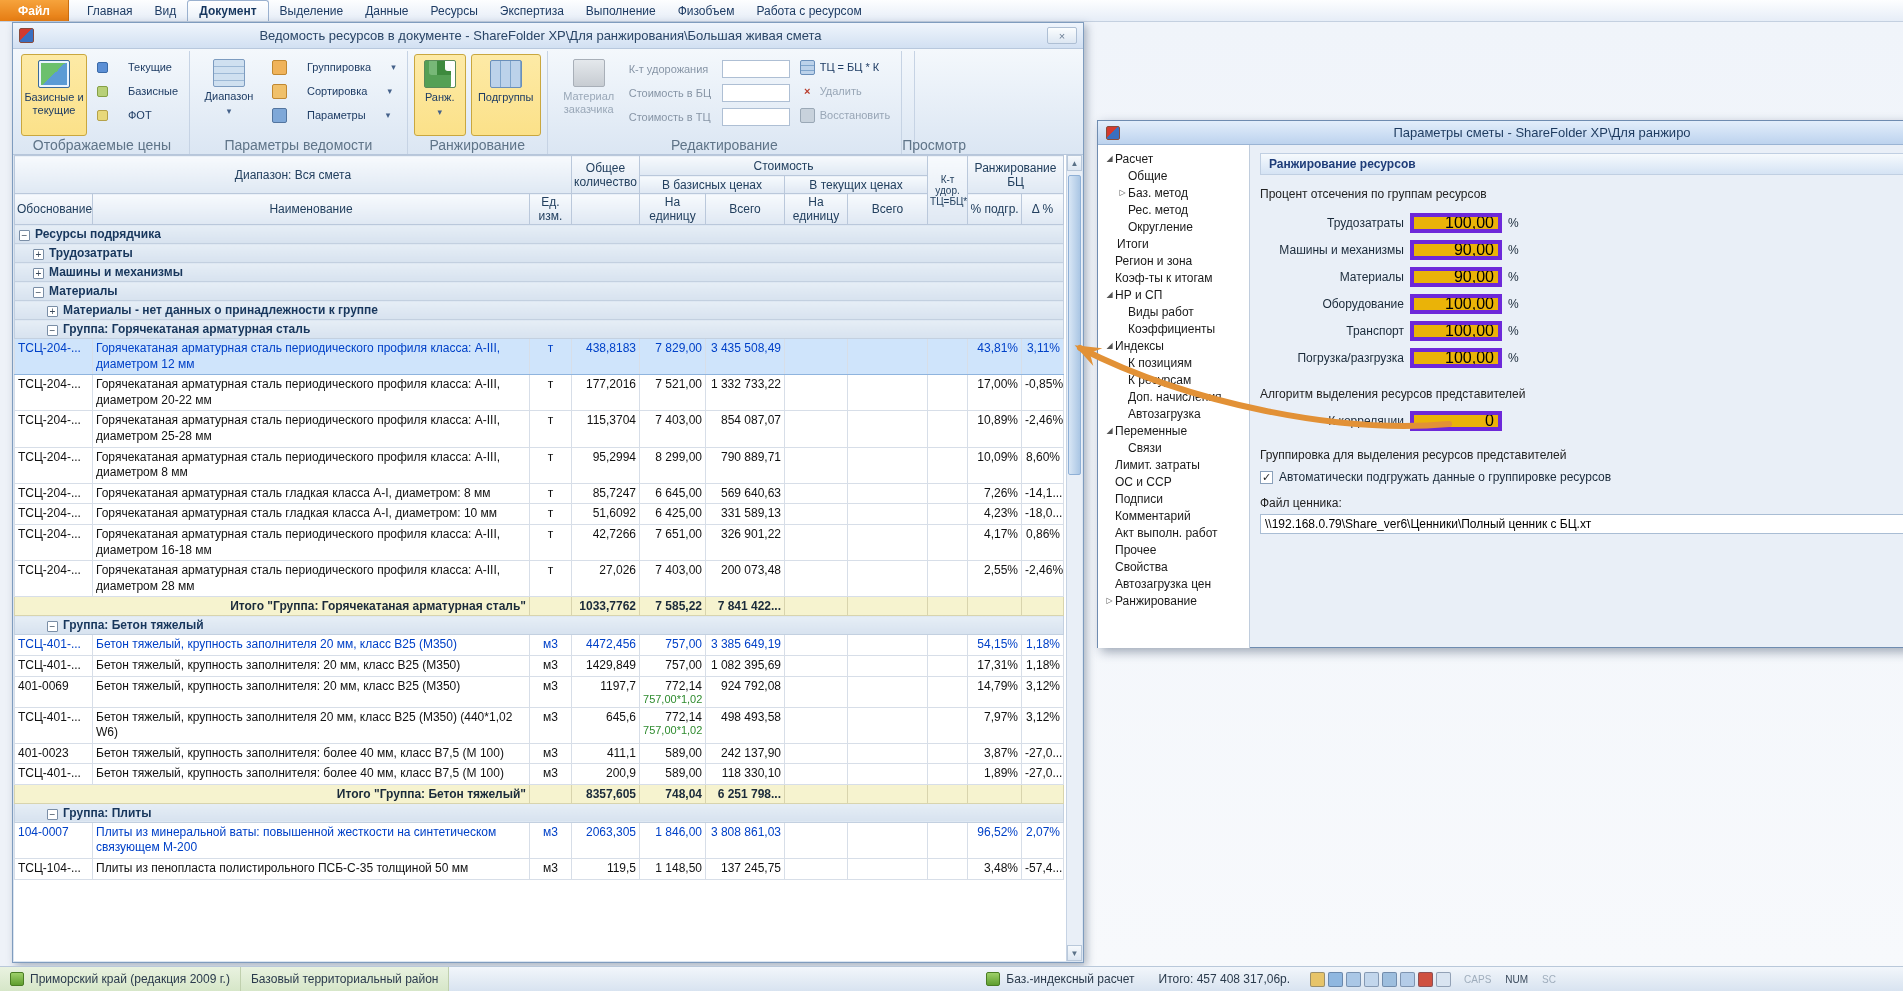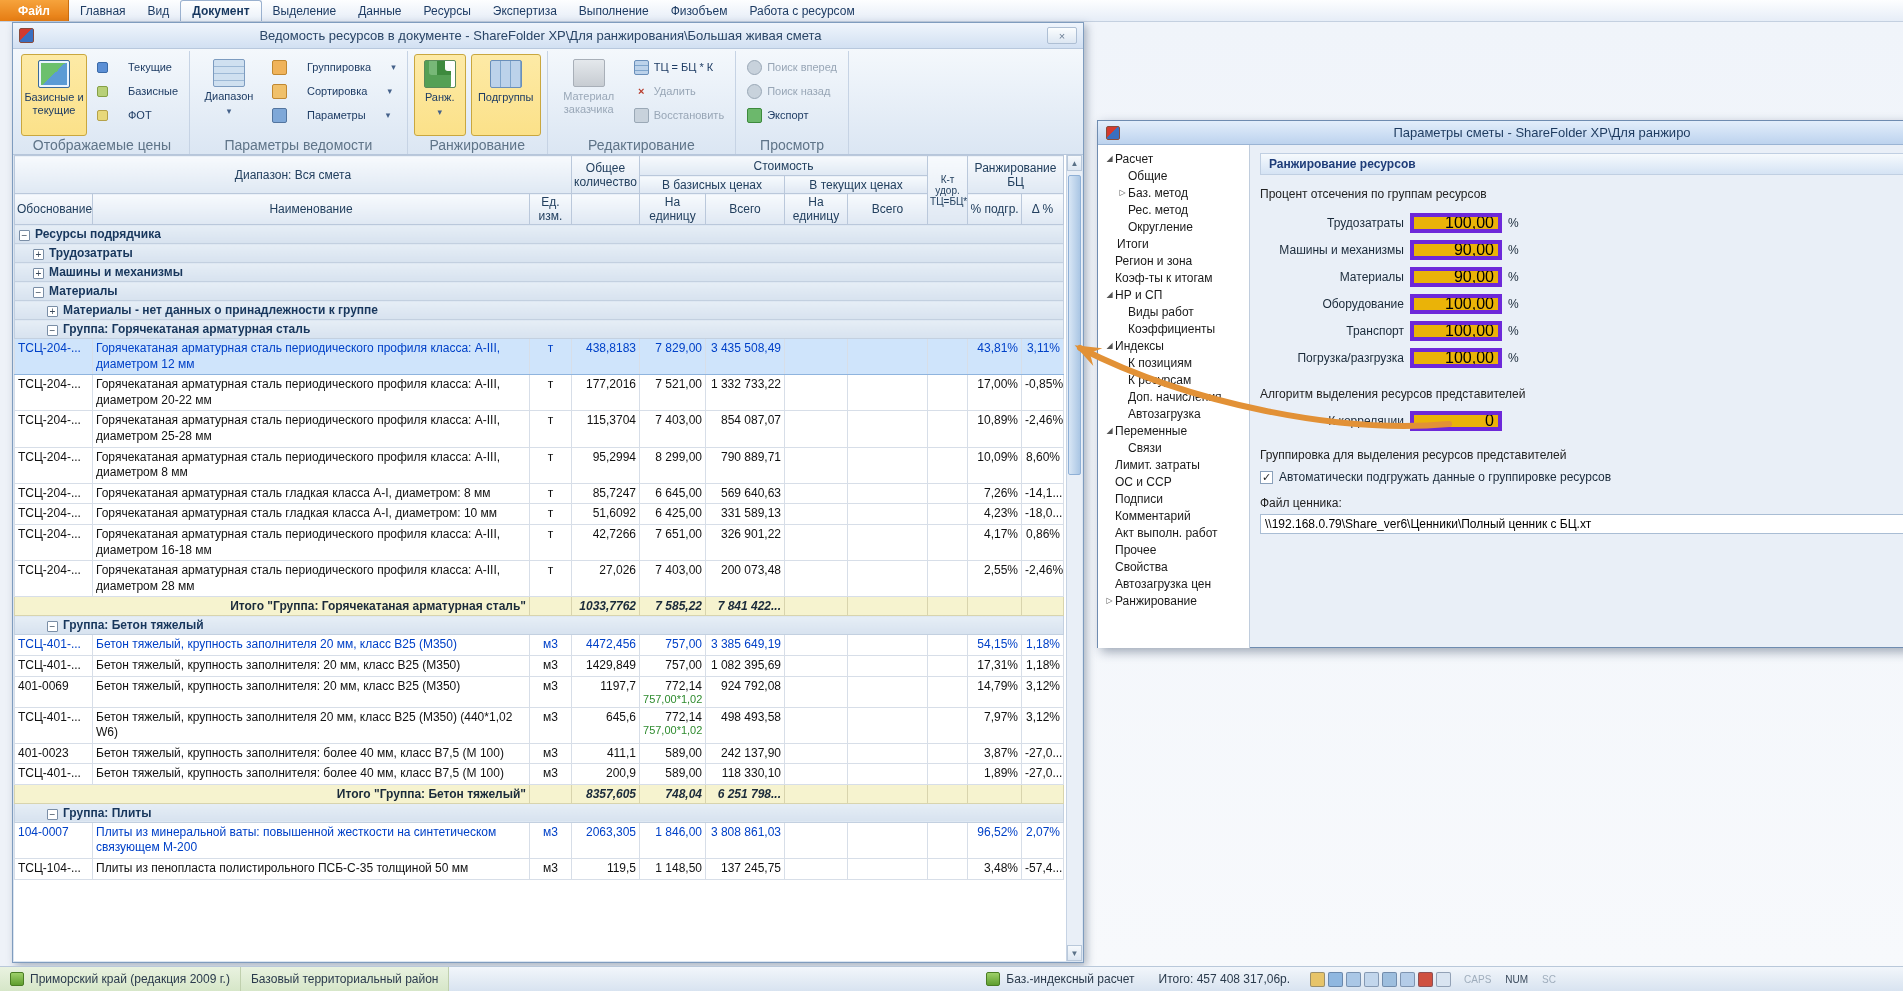--- a/index.html
+++ b/index.html
@@ -6,21 +6,21 @@
   html,body { width:1903px; height:991px; overflow:hidden; }
   body { position:relative; background:#eef2f8; font-family:"Liberation Sans",sans-serif; font-size:12px; color:#1a2a3a; }
 
   
   .bg-right { position:absolute; left:1084px; top:22px; right:0; bottom:25px;
     background:linear-gradient(#f0f4fa,#f7f9fc); }
 
   
   .menubar { position:absolute; left:0; top:0; width:1903px; height:22px; z-index:5;
     background:linear-gradient(#fdfeff,#e6edf7); border-bottom:1px solid #c4d0e0;
-    display:flex; align-items:stretch; }
+    display:flex; align-items:stretch;gap:7px; }
   .file-btn { background:linear-gradient(#f6a33c,#e67c12); color:#fff; font-weight:bold;
     padding:0 18px; display:flex; align-items:center; border-right:1px solid #c96d10; }
   .tabs { display:flex; align-items:stretch; }
   .tab { padding:0 11px; display:flex; align-items:center; color:#1e3c64; cursor:default; }
   .tab.active { background:linear-gradient(#ffffff,#eaf1f9); border:1px solid #9ab1cf; border-bottom:none;
     border-radius:3px 3px 0 0; font-weight:bold; color:#15365e; }
 
   
   .window { position:absolute; left:12px; top:22px; width:1072px; height:941px; z-index:10;
     background:#dbe5f1; border:1px solid #7f9cbe; box-shadow:3px 3px 8px rgba(40,60,90,.35); }
@@ -89,21 +89,21 @@
     font-size:10px; line-height:9px; text-align:center; border-radius:1px; margin-right:5px; vertical-align:-1px; font-weight:normal; }
   tr.data td { color:#111; }
   tr.data .nm { line-height:1.3; }
   td.num { text-align:right; white-space:nowrap; }
   td.unit { text-align:center; }
   td.code { white-space:nowrap; }
   tr.blu td { color:var(--blue-text); }
   tr.sel td { background:var(--row-sel); border-top:1px solid #8fb4de; border-bottom:1px solid #8fb4de; }
   tr.totrow td { background:var(--tot-bg); border-color:#d8d4ae; }
   td.tot-name { text-align:right; font-weight:bold; white-space:nowrap; }
-  tr.totrow td.num { font-weight:bold;font-style:italic; }
+  tr.totrow td.num { font-weight:bold; }
   .formula { color:var(--green-text); font-size:11px; text-align:right; white-space:nowrap; }
 
   
   .vscroll { position:absolute; right:1px; top:132px; bottom:1px; width:16px; background:#e9eff7; border-left:1px solid #c6d3e4; }
   .varr { height:16px; display:flex; align-items:center; justify-content:center; font-size:8px; color:#5a7187;
     background:linear-gradient(#f6f9fc,#dde7f2); border:1px solid #b9c8da; }
   .varr.down { position:absolute; bottom:0; left:0; right:0; }
   .vthumb { position:absolute; left:1px; right:1px; top:20px; height:300px;
     background:linear-gradient(90deg,#d8e6f5,#aac6e4); border:1px solid #8fb0d6; border-radius:2px; }
 
@@ -251,55 +251,53 @@
       </div>
       <div class="rgroup-label">Ранжирование</div>
     </div>
 
     <div class="rgroup">
       <div class="gbody">
         <div class="bigbtn disabled" style="width:70px">
           <span class="icon ic-material"></span>
           <span>Материал заказчика</span>
         </div>
+        <div class="editfields">
+          <div class="efrow">
+              <span class="eflabel">К-т удорожания</span>
+              <input class="efinput" value="" style="">
+            </div>
+          <div class="efrow">
+              <span class="eflabel">Стоимость в БЦ</span>
+              <input class="efinput" value="" style="">
+            </div>
+          <div class="efrow">
+              <span class="eflabel">Стоимость в ТЦ</span>
+              <input class="efinput" value="" style="">
+            </div>
+        </div>
         <div class="scol">
           <div class="ribtn">
               <span class="si si-calc"></span>
               <span>ТЦ = БЦ * К</span>
             </div>
           <div class="ribtn disabled">
               <span class="si si-del">×</span>
               <span>Удалить</span>
             </div>
           <div class="ribtn disabled">
               <span class="si si-restore"></span>
               <span>Восстановить</span>
             </div>
         </div>
       </div>
       <div class="rgroup-label">Редактирование</div>
     </div>
 
     <div class="rgroup">
-      <div class="gbody">
-        <div class="scol">
-          <div class="ribtn disabled">
-              <span class="si si-search"></span>
-              <span>Поиск вперед</span>
-            </div>
-          <div class="ribtn disabled">
-              <span class="si si-search"></span>
-              <span>Поиск назад</span>
-            </div>
-          <div class="ribtn">
-              <span class="si si-export"></span>
-              <span>Экспорт</span>
-            </div>
-        </div>
-      </div>
       <div class="rgroup-label">Просмотр</div>
     </div>
   </div>
 
   <div class="tablewrap">
     <table>
       <colgroup>
         <col style="width:78px">
           <col style="width:437px">
           <col style="width:42px">

